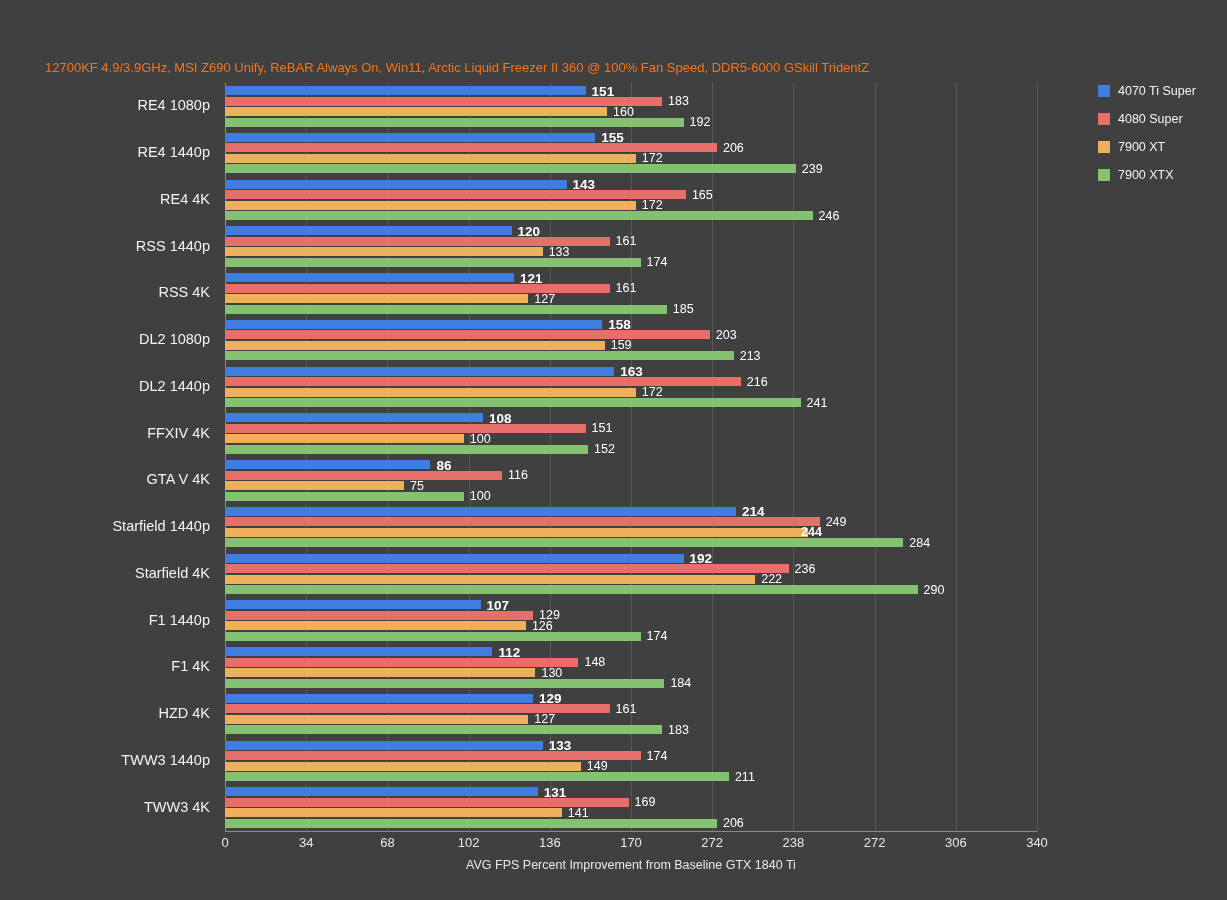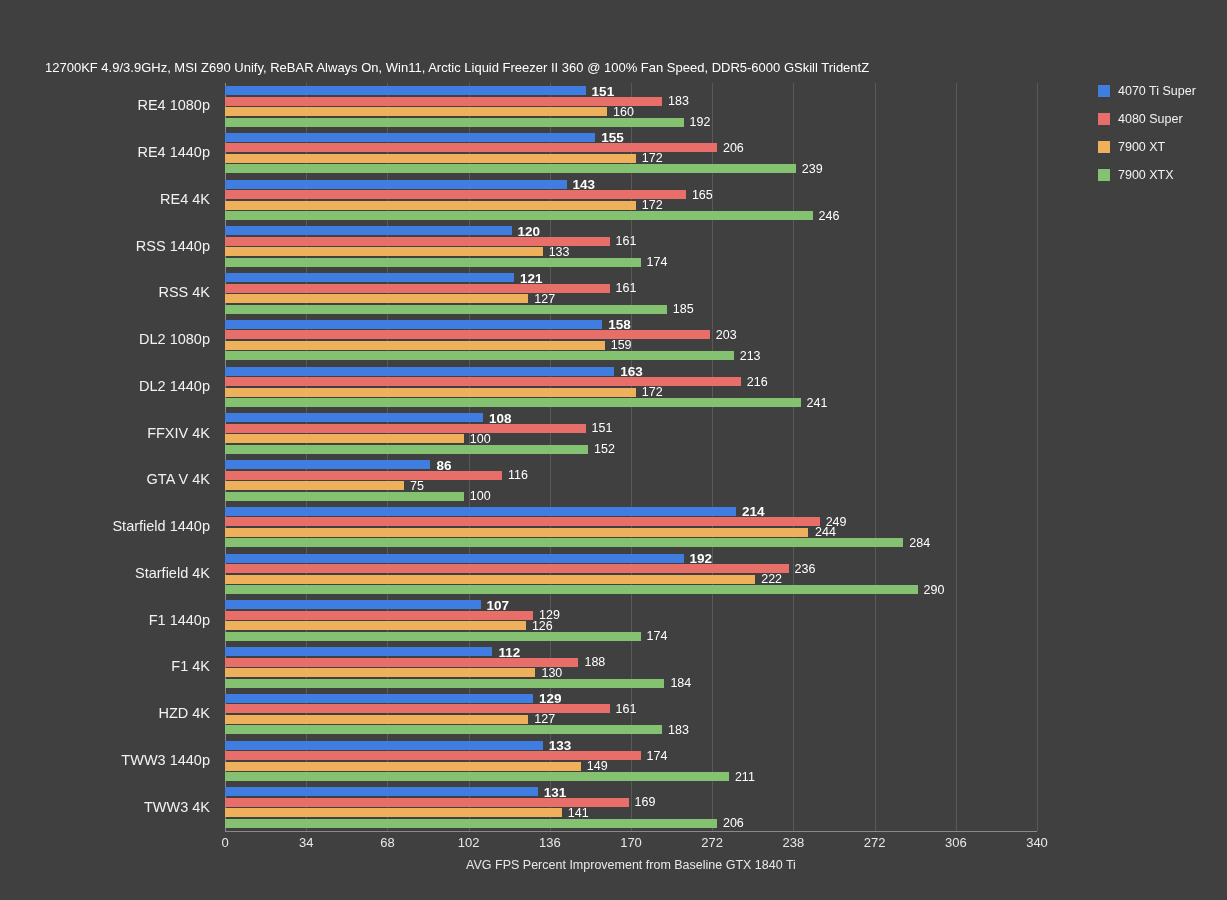--- a/index.html
+++ b/index.html
@@ -28,21 +28,21 @@
     font-size: 17px;
     color: #f0f0f0;
     letter-spacing: 0.2px;
     white-space: nowrap;
   }
   .subtitle {
     position: absolute;
     left: 45px;
     top: 60px;
     font-size: 13px;
-    color: #ffffff;
+    color: #f97316;
     white-space: nowrap;
   }
   
   #plot {
     position: absolute;
     left: 225px;
     top: 83px;
     width: 812px;
     height: 748px;
   }
@@ -267,21 +267,21 @@
         <div class="bar" style="top: 34.625px; width: 238.824px; background: rgb(132, 194, 114);"></div>
         <div class="bar-val" style="left: 244.824px; top: 39.125px;">100</div>
       </div>
       <div class="group" style="top: 420.75px; height: 46.75px;">
         <div class="cat-label" style="left: -435px; width: 420px; top: 14.375px;">Starfield 1440p</div>
         <div class="bar" style="top: 3.125px; width: 511.082px; background: rgb(63, 125, 224);"></div>
         <div class="bar-val bold" style="left: 517.082px; top: 7.625px;">214</div>
         <div class="bar" style="top: 13.625px; width: 594.671px; background: rgb(232, 110, 106);"></div>
         <div class="bar-val" style="left: 600.671px; top: 18.125px;">249</div>
         <div class="bar" style="top: 24.125px; width: 582.729px; background: rgb(239, 176, 92);"></div>
-        <div class="bar-val" style="left: 590px; top: 28.625px;">244</div>
+        <div class="bar-val" style="left: 576px; top: 28.625px; font-weight: bold;">244</div>
         <div class="bar" style="top: 34.625px; width: 678.259px; background: rgb(132, 194, 114);"></div>
         <div class="bar-val" style="left: 684.259px; top: 39.125px;">284</div>
       </div>
       <div class="group" style="top: 467.5px; height: 46.75px;">
         <div class="cat-label" style="left: -435px; width: 420px; top: 14.375px;">Starfield 4K</div>
         <div class="bar" style="top: 3.125px; width: 458.541px; background: rgb(63, 125, 224);"></div>
         <div class="bar-val bold" style="left: 464.541px; top: 7.625px;">192</div>
         <div class="bar" style="top: 13.625px; width: 563.624px; background: rgb(232, 110, 106);"></div>
         <div class="bar-val" style="left: 569.624px; top: 18.125px;">236</div>
         <div class="bar" style="top: 24.125px; width: 530.188px; background: rgb(239, 176, 92);"></div>
@@ -298,21 +298,21 @@
         <div class="bar" style="top: 24.125px; width: 300.918px; background: rgb(239, 176, 92);"></div>
         <div class="bar-val" style="left: 306.918px; top: 28.625px;">126</div>
         <div class="bar" style="top: 34.625px; width: 415.553px; background: rgb(132, 194, 114);"></div>
         <div class="bar-val" style="left: 421.553px; top: 39.125px;">174</div>
       </div>
       <div class="group" style="top: 561px; height: 46.75px;">
         <div class="cat-label" style="left: -435px; width: 420px; top: 14.375px;">F1 4K</div>
         <div class="bar" style="top: 3.125px; width: 267.482px; background: rgb(63, 125, 224);"></div>
         <div class="bar-val bold" style="left: 273.482px; top: 7.625px;">112</div>
         <div class="bar" style="top: 13.625px; width: 353.459px; background: rgb(232, 110, 106);"></div>
-        <div class="bar-val" style="left: 359.459px; top: 18.125px;">188</div>
+        <div class="bar-val" style="left: 359.459px; top: 18.125px;">148</div>
         <div class="bar" style="top: 24.125px; width: 310.471px; background: rgb(239, 176, 92);"></div>
         <div class="bar-val" style="left: 316.471px; top: 28.625px;">130</div>
         <div class="bar" style="top: 34.625px; width: 439.435px; background: rgb(132, 194, 114);"></div>
         <div class="bar-val" style="left: 445.435px; top: 39.125px;">184</div>
       </div>
       <div class="group" style="top: 607.75px; height: 46.75px;">
         <div class="cat-label" style="left: -435px; width: 420px; top: 14.375px;">HZD 4K</div>
         <div class="bar" style="top: 3.125px; width: 308.082px; background: rgb(63, 125, 224);"></div>
         <div class="bar-val bold" style="left: 314.082px; top: 7.625px;">129</div>
         <div class="bar" style="top: 13.625px; width: 384.506px; background: rgb(232, 110, 106);"></div>

